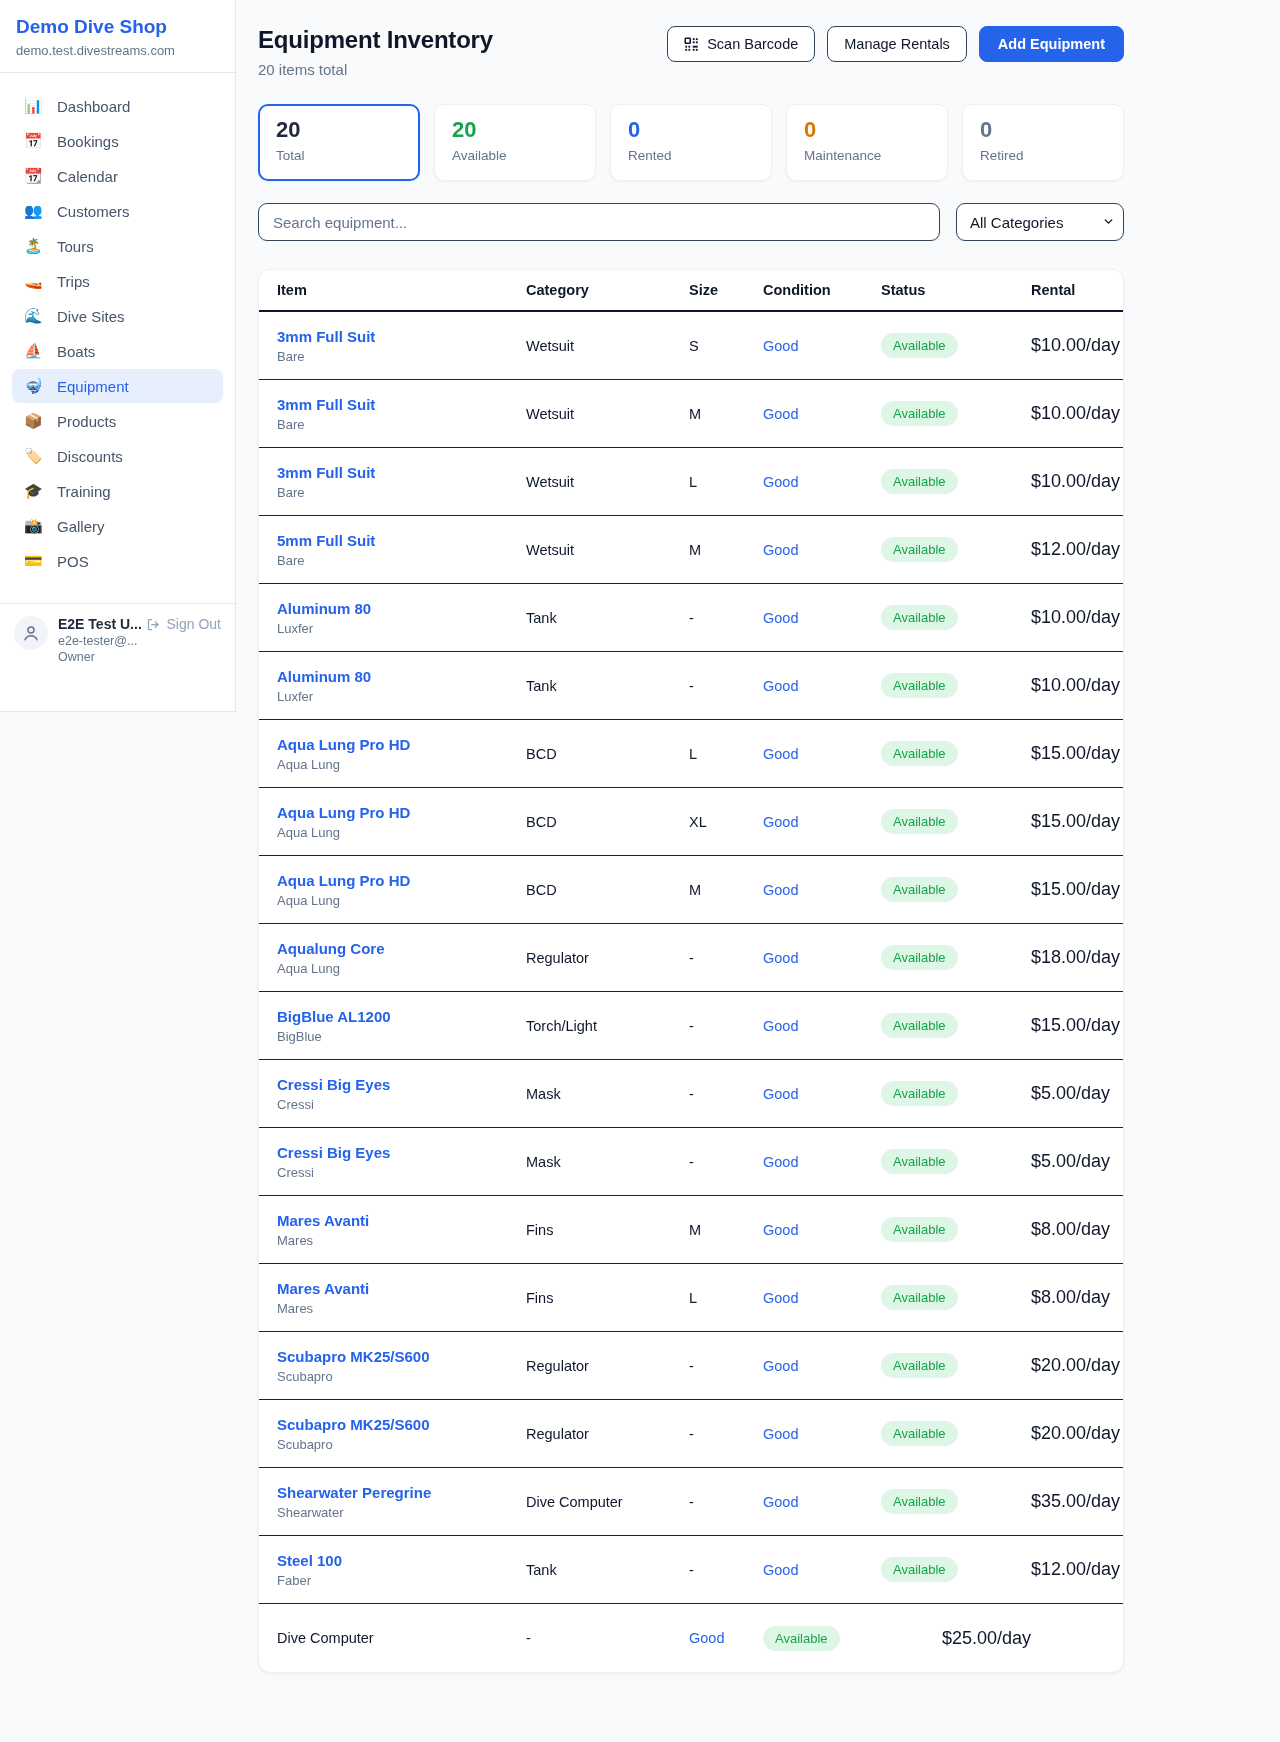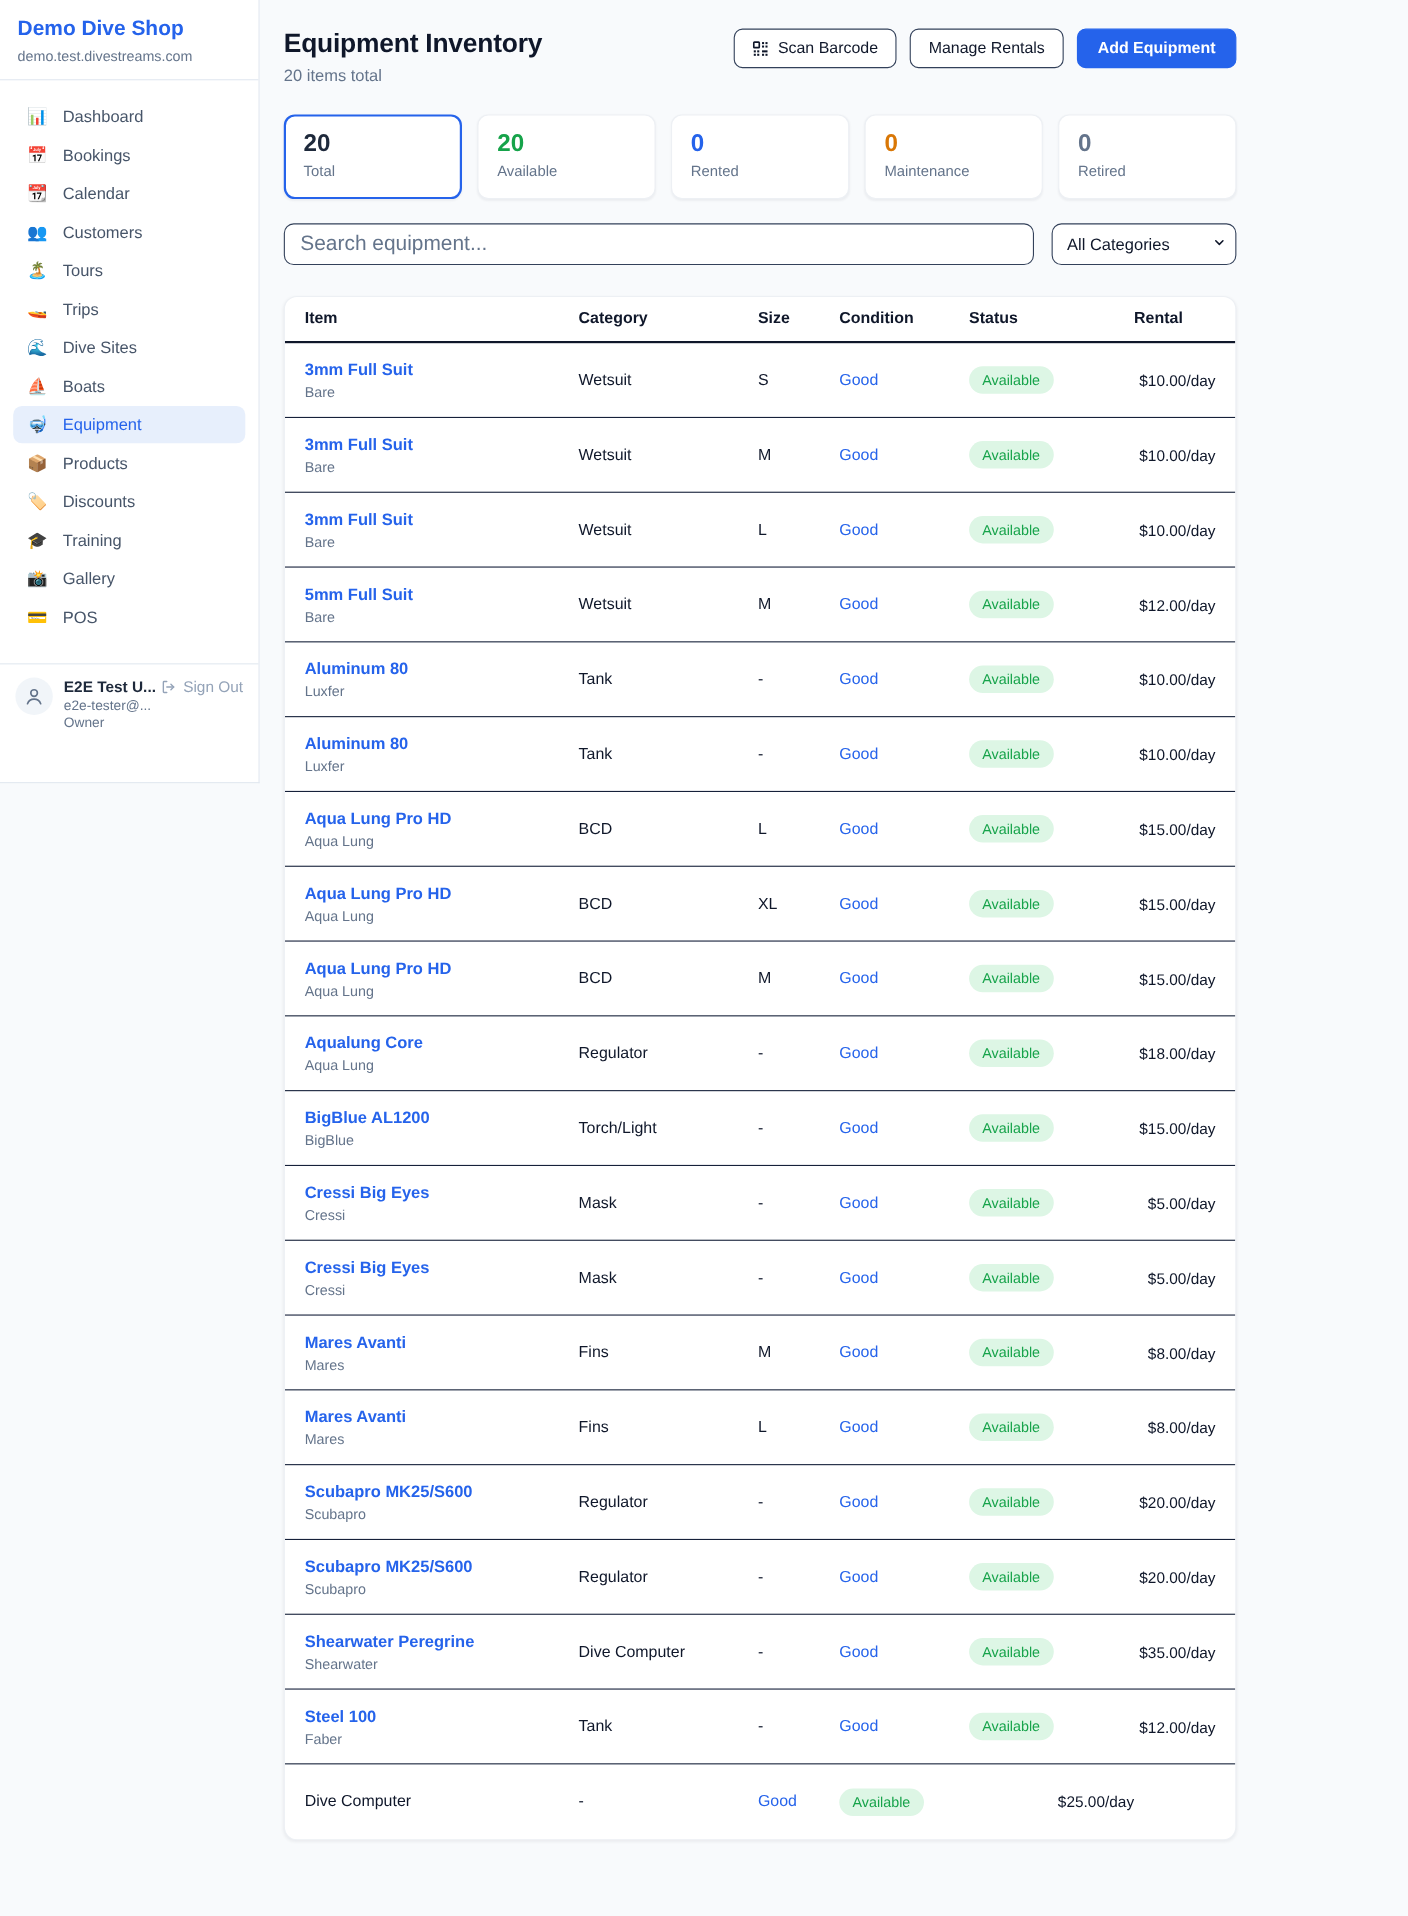--- a/index.html
+++ b/index.html
@@ -86,21 +86,21 @@
   .stat-value { font-size: 22px; font-weight: 700; line-height: 1.1; }
   .stat-label { font-size: 13.5px; color: #64748b; margin-top: 6px; }
 
   
   .filters-row { display: flex; gap: 16px; margin-top: 22px; }
   .search-input {
     flex: 1; height: 38px;
     border: 1px solid #33415a; border-radius: 9px;
     background: #fff; padding: 0 14px;
     font-family: "Liberation Sans", sans-serif;
-    font-size: 19px; color: #0f172a; outline: none;
+    font-size: 15px; color: #0f172a; outline: none;
   }
   .search-input::placeholder { color: #64748b; }
   .select-wrap { position: relative; width: 168px; }
   .category-select {
     width: 100%; height: 38px;
     border: 1px solid #33415a; border-radius: 9px;
     background: #fff; padding: 0 28px 0 13px;
     font-family: "Liberation Sans", sans-serif;
     font-size: 15px; color: #0f172a;
     appearance: none; -webkit-appearance: none; cursor: pointer;
@@ -130,21 +130,21 @@
   .t-body .t-row:last-child { border-bottom: none; }
   .cell-item-name { color: #2563eb; font-size: 15px; font-weight: 700; cursor: pointer; }
   .cell-item-brand { color: #64748b; font-size: 13px; margin-top: 4px; }
   .cell-plain { font-size: 14.5px; color: #0f172a; }
   .cell-condition { font-size: 14.5px; color: #2563eb; cursor: pointer; }
   .badge {
     display: inline-block;
     background: #ddf6e5; color: #16a34a;
     font-size: 13px; padding: 5px 12px; border-radius: 999px;
   }
-  .cell-rental { font-size: 14px; color: #0f172a; text-align: right; }
+  .cell-rental { font-size: 18px; color: #0f172a; text-align: right; }
 </style>
 </head>
 <body>
 
 <div class="layout">
 
   <aside class="sidebar">
     <div class="brand-block">
       <div class="brand">Demo Dive Shop</div>
       <div class="brand-domain">demo.test.divestreams.com</div>

